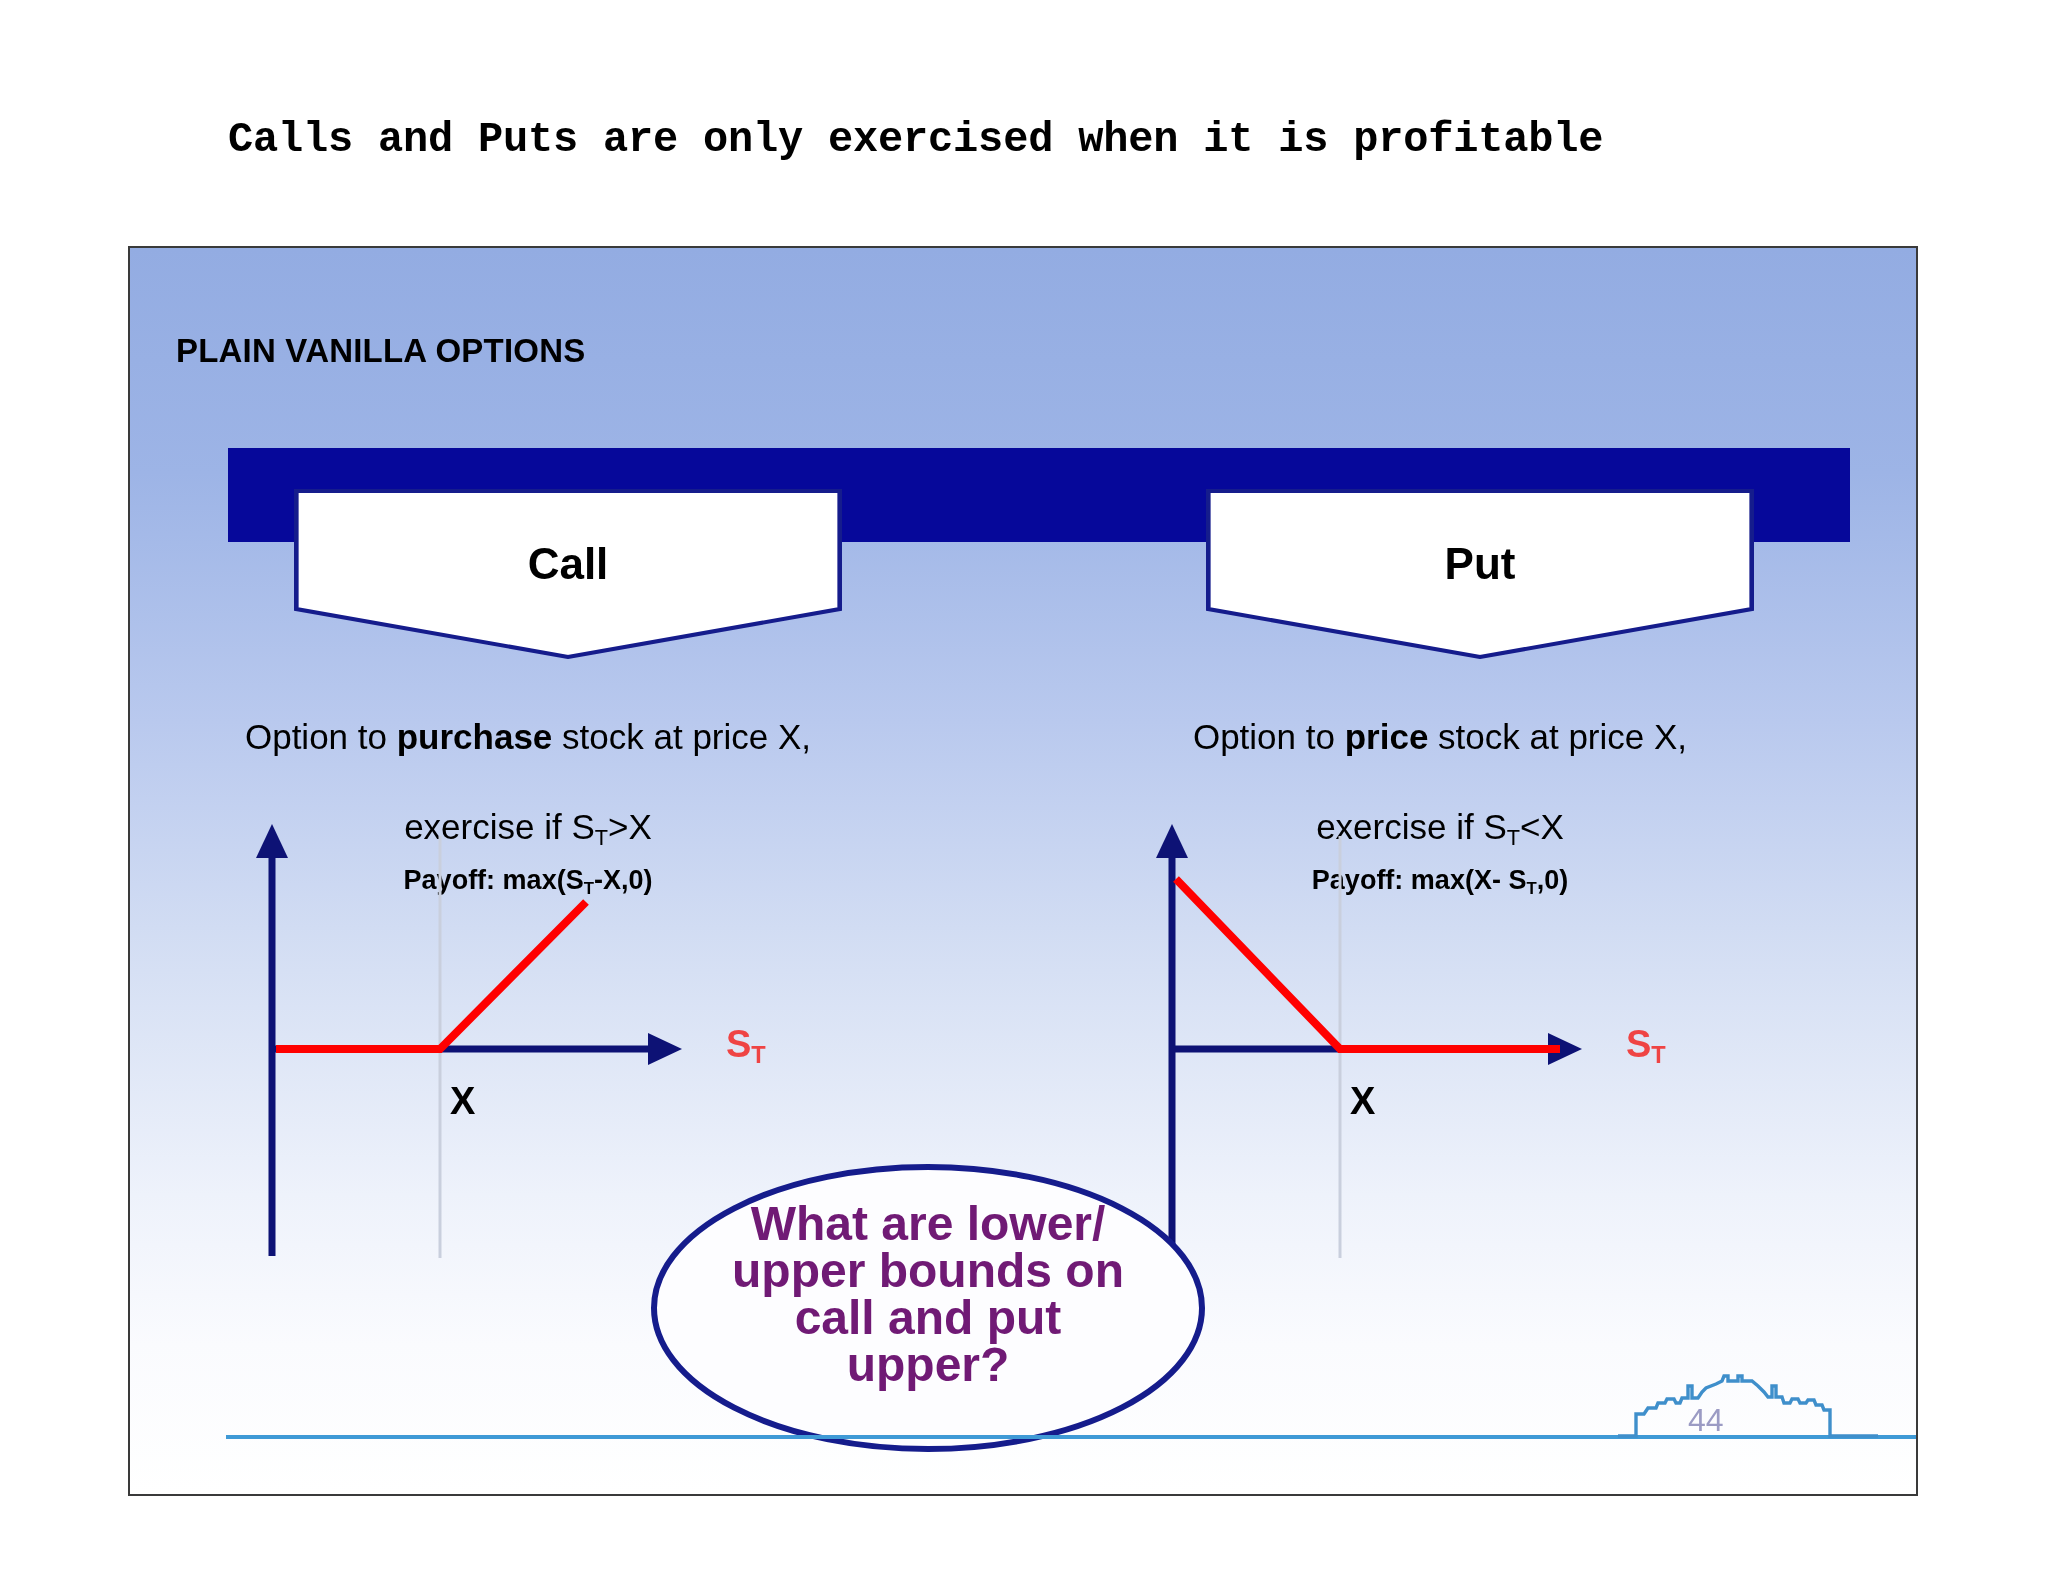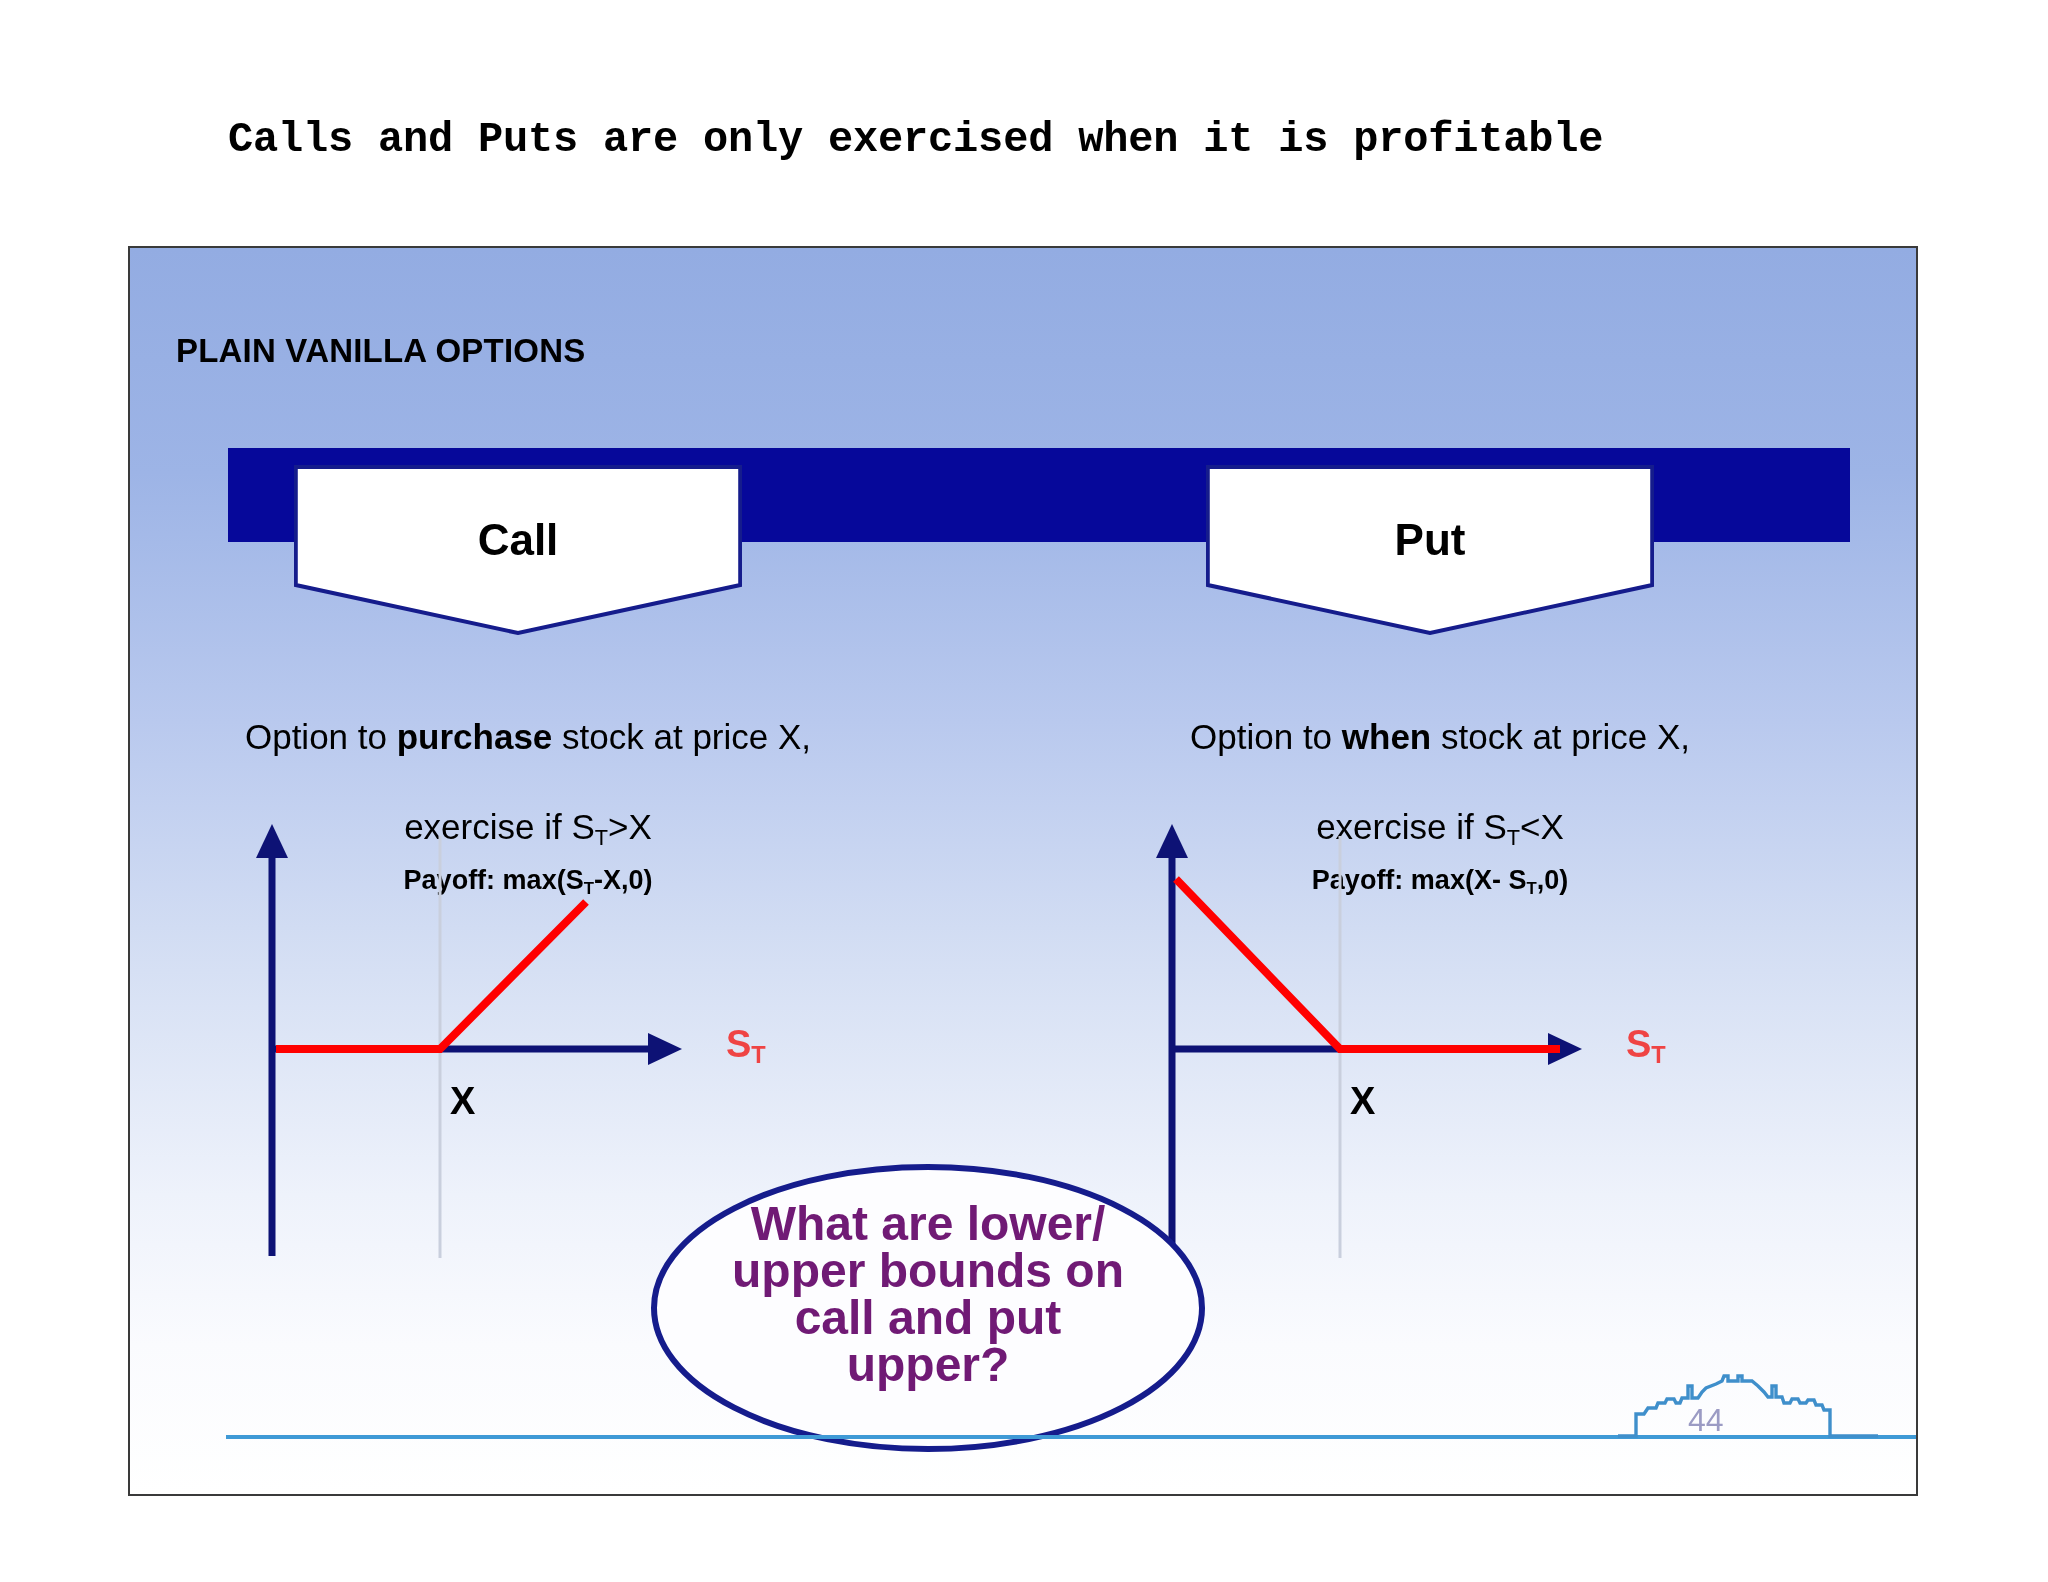--- a/index.html
+++ b/index.html
@@ -68,22 +68,22 @@
     left: 98px;
     top: 200px;
     width: 1622px;
     height: 94px;
     background: #06089a;
   }
 
   
   .pentagon {
     position: absolute;
-    top: 217px;
-    width: 448px;
+    top: 241px;
+    width: 548px;
     height: 170px;
   }
   .pentagon svg { display: block; width: 100%; height: 100%; }
   .pentagon-call { left: 164px; }
   .pentagon-put  { left: 1076px; }
   .pentagon-label {
     position: absolute;
     left: 0;
     right: 0;
     top: 50px;
@@ -218,21 +218,21 @@
     <div class="pentagon-label">Put</div>
   </div>
 
   <div class="desc desc-call">
     <div class="desc-line"><span>Option to </span><b>purchase</b><span> stock at price X,</span></div>
     <div class="desc-line"><span>exercise if S</span><sub>T</sub><span>&gt;X</span></div>
     <div class="desc-payoff"><span>Payoff: max(S</span><sub>T</sub><span>-X,0)</span></div>
   </div>
 
   <div class="desc desc-put">
-    <div class="desc-line"><span>Option to </span><b>when</b><span> stock at price X,</span></div>
+    <div class="desc-line"><span>Option to </span><b>price</b><span> stock at price X,</span></div>
     <div class="desc-line"><span>exercise if S</span><sub>T</sub><span>&lt;X</span></div>
     <div class="desc-payoff"><span>Payoff: max(X- S</span><sub>T</sub><span>,0)</span></div>
   </div>
 
   <div class="chart chart-call">
     <svg viewBox="0 0 700 440" preserveAspectRatio="none">
 
       <line x1="250" y1="18" x2="250" y2="440" stroke="#c9cfdd" stroke-width="3"></line>
 
       <line x1="82" y1="30" x2="82" y2="438" stroke="#0D1275" stroke-width="7"></line>

